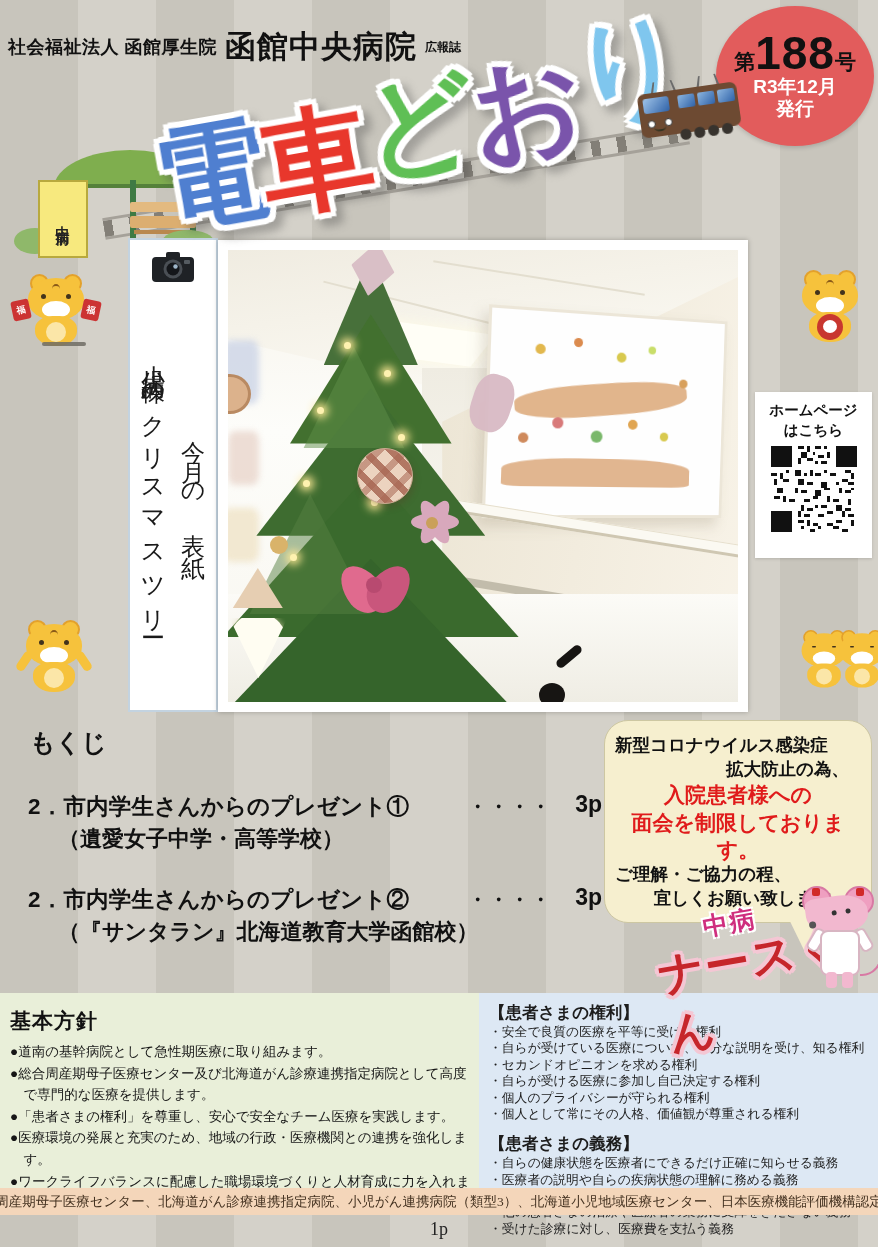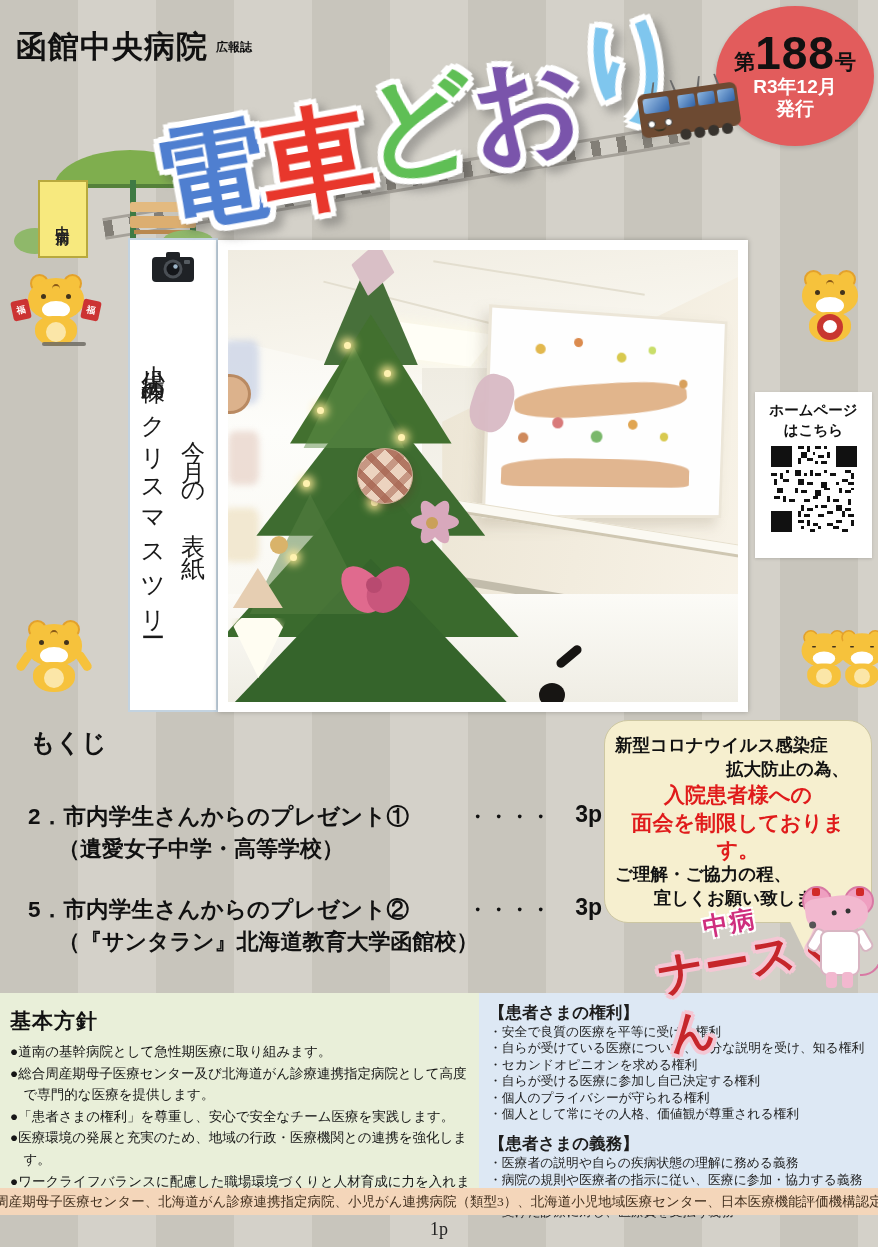--- a/index.html
+++ b/index.html
@@ -173,21 +173,21 @@
   .qr-svg{margin-top:6px;width:86px;height:86px;}
 
   
   .toc{position:absolute;left:28px;top:726px;width:574px;z-index:2;}
   .toc-head{font-size:25px;font-weight:bold;margin:0 0 22px 2px;}
   .toc-row{display:flex;align-items:flex-start;font-weight:bold;}
   .toc-row .lbl{flex:1;font-size:22.5px;letter-spacing:.2px;}
   .toc-row .dots{width:86px;font-size:19px;letter-spacing:2px;text-align:right;padding-top:3px;}
   .toc-row .pg{width:50px;font-size:23px;text-align:right;}
   .toc-sub{font-size:22px;font-weight:bold;margin:2px 0 0 30px;}
-  .sp1{margin-top:0;} .sp2{margin-top:42px;} .sp3{margin-top:30px;}
+  .sp1{margin-top:0;} .sp2{margin-top:32px;} .sp3{margin-top:30px;}
 
   
   .bubble{position:absolute;left:604px;top:720px;width:268px;background:#f6efcf;border:1px solid #cdc7a2;
     border-radius:24px;padding:13px 10px 12px;box-sizing:border-box;z-index:3;}
   .bubble::after{content:"";position:absolute;right:40px;bottom:-30px;width:0;height:0;
     border-left:8px solid transparent;border-right:30px solid transparent;border-top:38px solid #f6efcf;
     transform:rotate(-14deg);}
   .bubble .bk{font-size:17.5px;font-weight:bold;color:#111;line-height:1.35;}
   .bubble .right{text-align:right;padding-right:12px;}
   .bubble .em{font-size:21px;font-weight:bold;text-align:center;line-height:1.3;color:#e01b1b;}
@@ -235,20 +235,21 @@
     font-size:13.5px;color:#42301f;white-space:nowrap;z-index:2;}
   .pagenum{position:absolute;left:0;top:1219px;width:100%;text-align:center;
     font-family:"Liberation Serif",serif;font-size:18px;color:#222;}
 </style>
 </head>
 <body>
 
 <div class="page">
 
   <div class="masthead">
+    <span class="mh-org">社会福祉法人 函館厚生院</span>
     <span class="mh-hosp">函館中央病院</span>
     <span class="mh-type">広報誌</span>
   </div>
 
   <div class="badge" style="background: rgb(226, 92, 92);">
     <div class="badge-no">
       <span class="sm">第</span>
       <span class="big">188</span>
       <span class="sm">号</span>
     </div>
@@ -529,21 +530,21 @@
 
 
     <div class="toc-row sp2">
       <span class="lbl">2．市内学生さんからのプレゼント①</span>
       <span class="dots">・・・・</span>
       <span class="pg">3p</span>
     </div>
     <div class="toc-sub">（遺愛女子中学・高等学校）</div>
 
     <div class="toc-row sp3">
-      <span class="lbl">5．市内学生さんからのプレゼント②</span>
+      <span class="lbl">2．市内学生さんからのプレゼント②</span>
       <span class="dots">・・・・</span>
       <span class="pg">3p</span>
     </div>
     <div class="toc-sub">（『サンタラン』北海道教育大学函館校）</div>
   </div>
 
   <div class="bubble" style="background: rgb(246, 239, 207);">
     <div class="bk">新型コロナウイルス感染症</div>
     <div class="bk right">拡大防止の為、</div>
     <div class="em" style="color: rgb(224, 27, 27);">入院患者様への</div>
@@ -590,20 +591,21 @@
     <ul>
       <li>・安全で良質の医療を平等に受ける権利</li>
       <li>・自らが受けている医療について、十分な説明を受け、知る権利</li>
       <li>・セカンドオピニオンを求める権利</li>
       <li>・自らが受ける医療に参加し自己決定する権利</li>
       <li>・個人のプライバシーが守られる権利</li>
       <li>・個人として常にその人格、価値観が尊重される権利</li>
     </ul>
     <h4 class="duties-head">【患者さまの義務】</h4>
     <ul>
+      <li>・自らの健康状態を医療者にできるだけ正確に知らせる義務</li>
       <li>・医療者の説明や自らの疾病状態の理解に務める義務</li>
       <li>・病院の規則や医療者の指示に従い、医療に参加・協力する義務</li>
       <li>・他の患者さまの治療や医療者の業務に支障をきたさない義務</li>
       <li>・受けた診療に対し、医療費を支払う義務</li>
     </ul>
   </div>
 
   <div class="footer" style="background: rgb(244, 214, 186);">
     <span>総合周産期母子医療センター、北海道がん診療連携指定病院、小児がん連携病院（類型3）、北海道小児地域医療センター、日本医療機能評価機構認定施設</span>
   </div>

